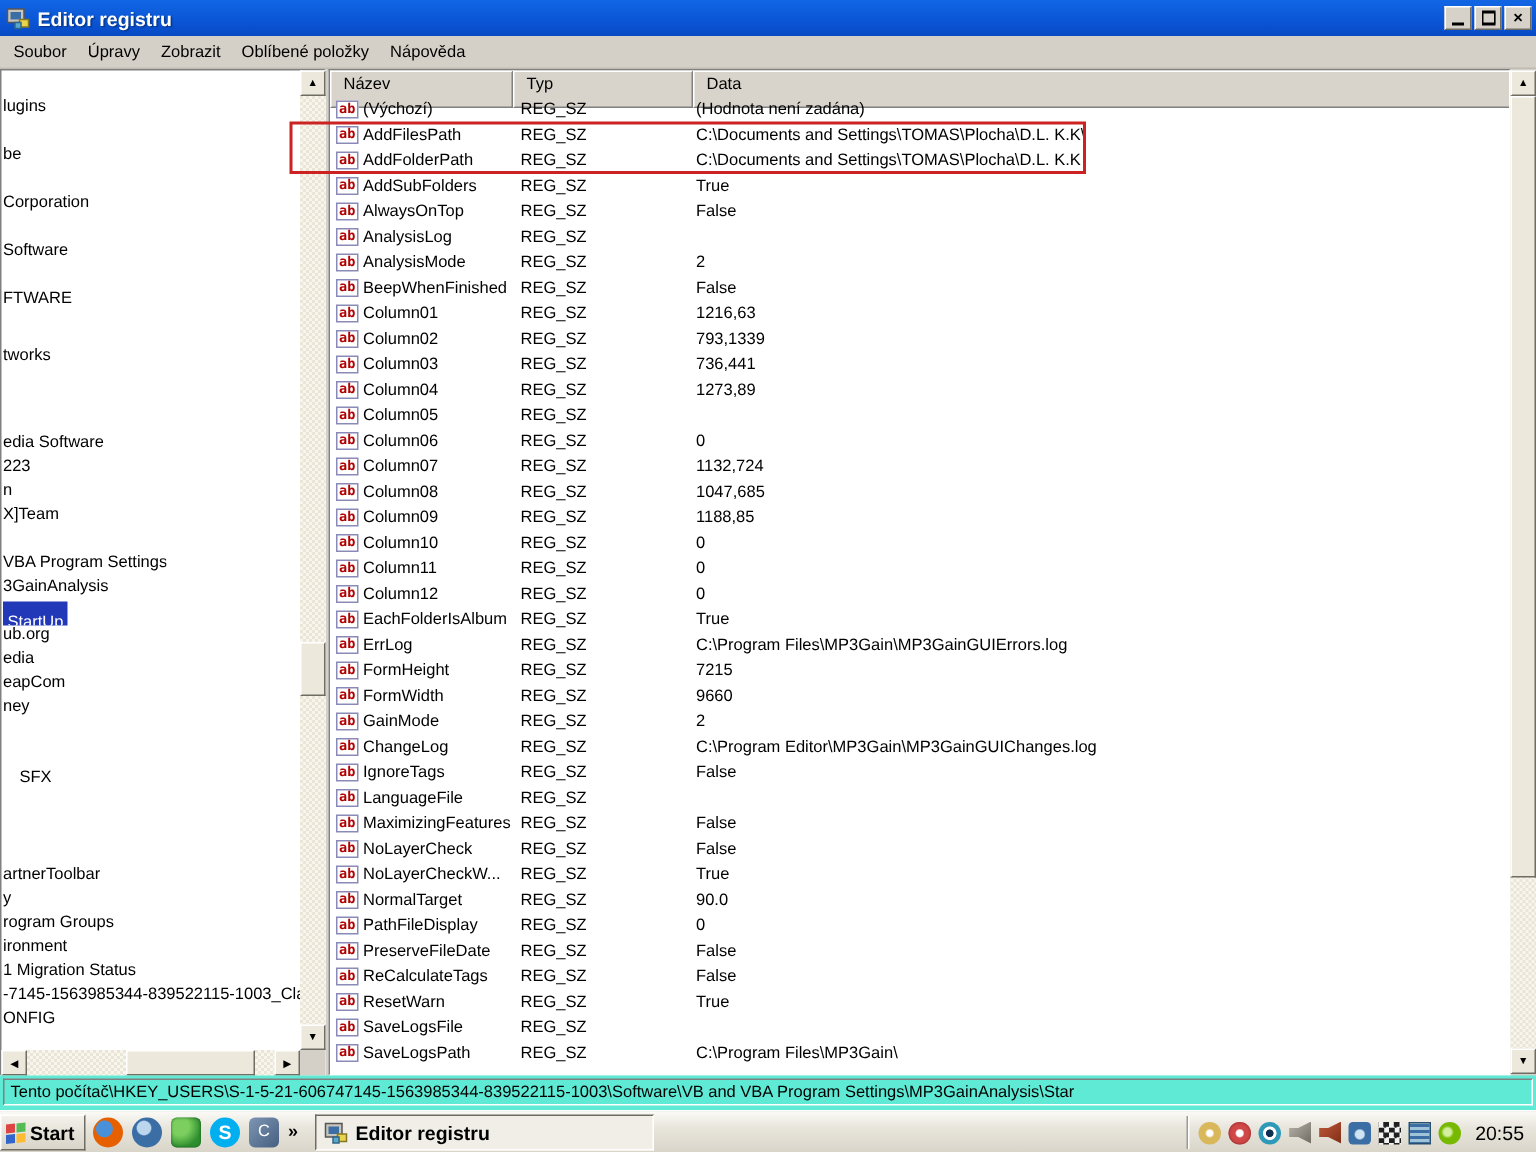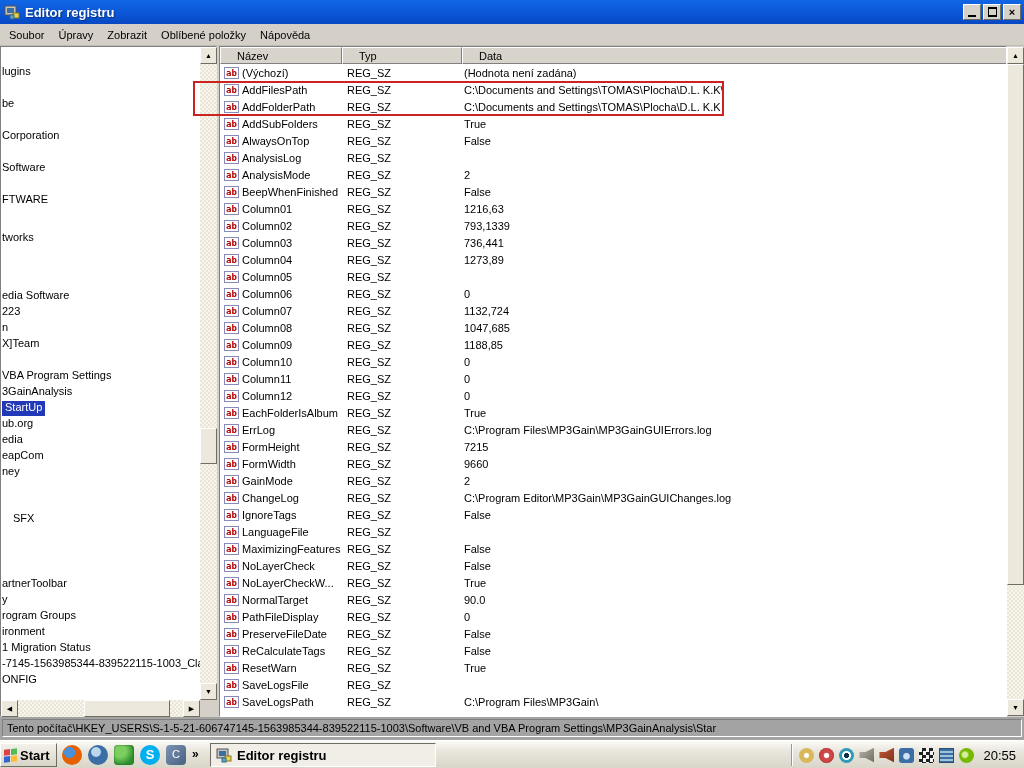--- a/index.html
+++ b/index.html
@@ -27,27 +27,27 @@
   
   .menubar { position:absolute; left:0; top:24px; width:1024px; height:22px;
     background:#D4D0C8; display:flex; align-items:center; padding-left:2px;
     border-bottom:1px solid #C0BCB2; }
   .menu-item { padding:3px 7px; }
 
   
   .treepanel { position:absolute; left:0; top:46px; width:217px; height:671px;
     background:#fff; border:1px solid; border-color:#808080 #fff #fff #808080; }
   .tree-frag { position:absolute; height:15px; white-space:nowrap; overflow:hidden; }
-  .tree-frag.selected { background:#2138B8; color:#fff; padding:0 3px; }
+  .tree-frag.selected { background:#2138B8; color:#fff; padding:8px 3px; }
 
   .listpanel { position:absolute; left:219px; top:46px; width:788px; height:671px;
     background:#fff; border:1px solid; border-color:#808080 #fff #fff #808080; overflow:hidden; }
   .lv-header { position:absolute; left:0; top:0; width:100%; height:17px;
     background:#D8D4CB; }
-  .hcol { position:absolute; top:0; height:17px; padding:2px 16px;
+  .hcol { position:absolute; top:0; height:25px; padding:2px 8px;
     border-top:1px solid #fff; border-left:1px solid #fff;
     border-right:1px solid #808080; border-bottom:1px solid #808080; background:#D8D4CB; }
   .lv-rows { position:absolute; left:0; top:18px; width:100%; height:652px; overflow:hidden; }
   .lv-row { position:absolute; left:0; width:100%; height:17px; }
   .ab-icon { position:absolute; left:4px; top:2px; width:15px; height:12px; background:#fff;
     border:1px solid #8A8AB8; color:#B00000; font-size:9px; font-weight:bold;
     text-align:center; line-height:10px; font-family:"DejaVu Sans Mono", monospace; }
   .c-name { position:absolute; left:22px; top:2px; width:100px; white-space:nowrap; overflow:hidden; }
   .c-typ  { position:absolute; left:127px; top:2px; width:112px; white-space:nowrap; }
   .c-data { position:absolute; left:244px; top:2px; width:540px; white-space:nowrap; overflow:hidden; }
@@ -63,21 +63,21 @@
   .sb-thumb { position:absolute; background:#ECE9DC; border:1px solid;
     border-color:#FFFFFF #6F6C64 #6F6C64 #FFFFFF; }
   .sb-corner { position:absolute; width:17px; height:17px; background:#D4D0C8; }
 
   
   .annotation-box { position:absolute; left:193px; top:81px; width:531px; height:35px;
     border:2px solid #CC2222; pointer-events:none; }
 
   
   .statusbar { position:absolute; left:0; top:717px; width:1024px; height:23px;
-    background:#a3a3a3; padding:2px; }
+    background:#5eead4; padding:2px; }
   .status-field { width:100%; height:18px; border:1px solid;
     border-color:#808080 #fff #fff #808080; padding:2px 4px; white-space:nowrap; overflow:hidden; }
 
   
   .taskbar { position:absolute; left:0; top:740px; width:1024px; height:28px;
     background:linear-gradient(to bottom,#FBFAF6 0%,#E8E5DC 40%,#D9D5C9 100%);
     border-top:1px solid #fff; }
   .startbtn { position:absolute; left:0; top:2px; width:57px; height:24px;
     background:linear-gradient(to bottom,#F3F1EA,#D8D4C8); border:1px solid;
     border-color:#FFFFFF #6F6C64 #6F6C64 #FFFFFF; display:flex; align-items:center;

